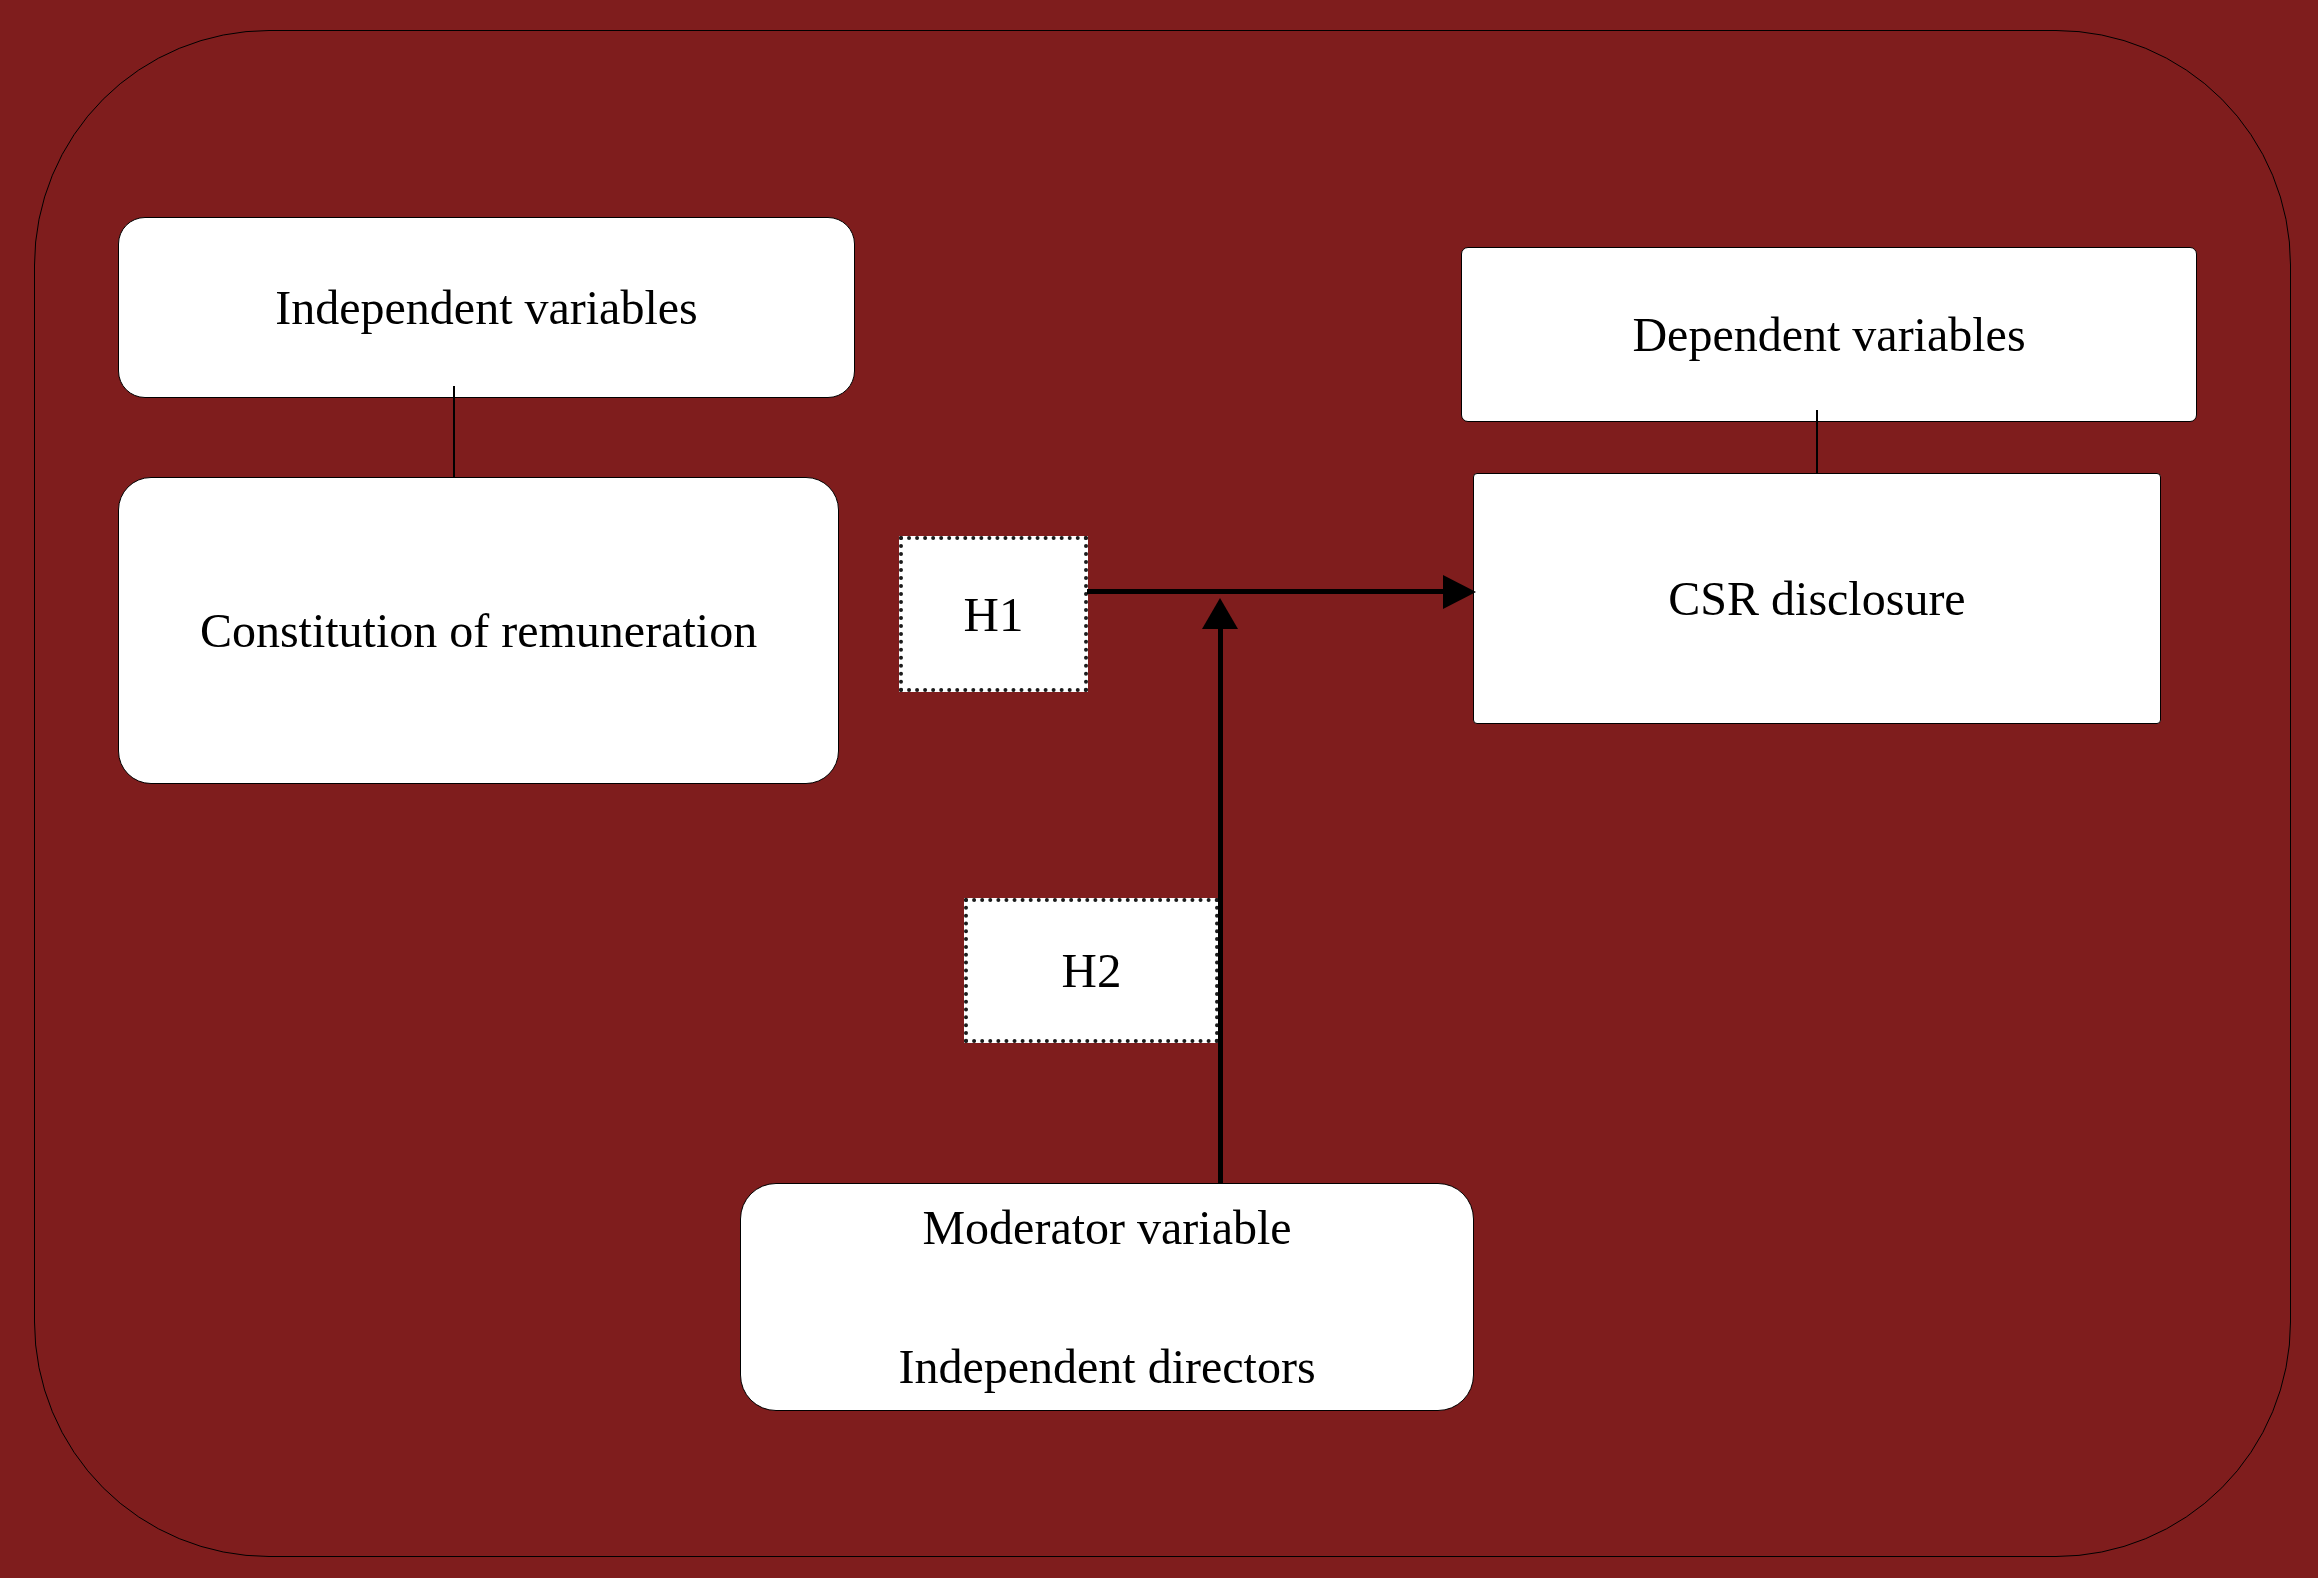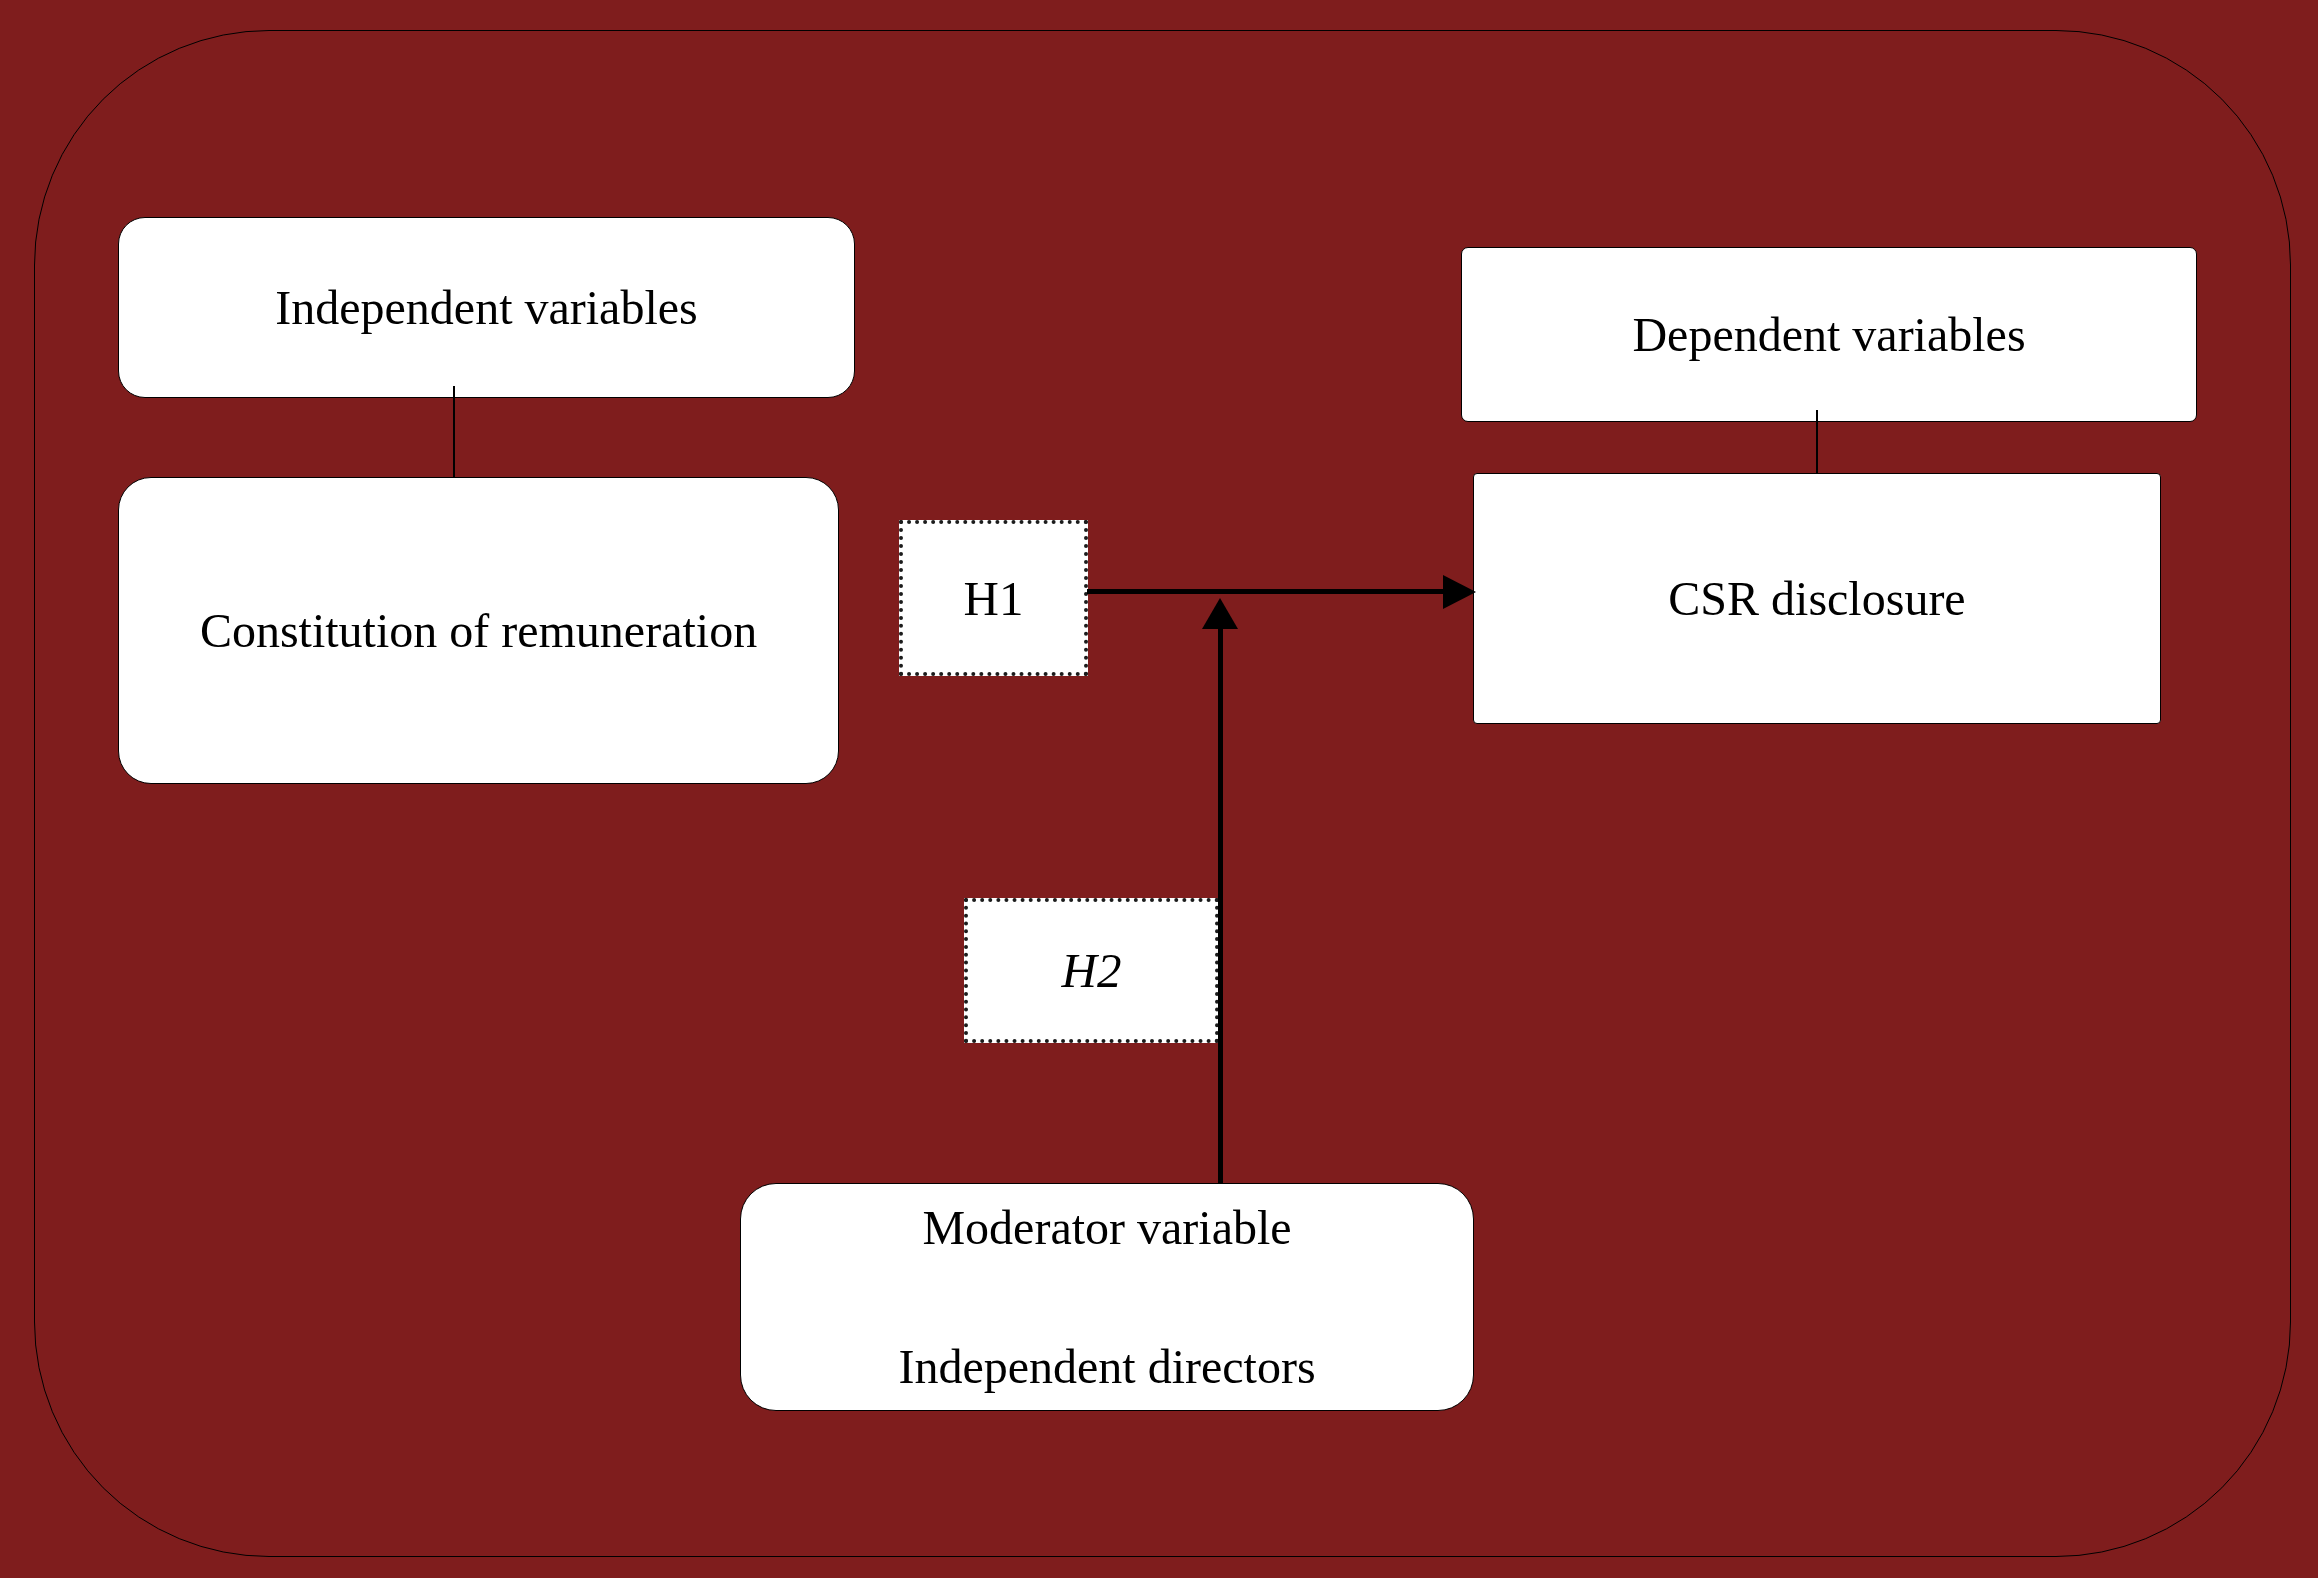--- a/index.html
+++ b/index.html
@@ -54,22 +54,22 @@
     border: 4.8px dotted #1c1c1c;
     box-sizing: border-box;
     background: #ffffff;
     display: flex;
     align-items: center;
     justify-content: center;
     text-align: center;
     font-size: 49px;
     z-index: 2;
   }
-  .box-h1 { left: 899px; top: 520px;  width: 189px; height: 156px; text-align: center; }
-  .box-h2 { left: 964px; top: 898px; width: 255px; height: 145px; font-style: italic; }
+  .box-h1 { left: 899px; top: 536px;  width: 189px; height: 156px; text-align: center; }
+  .box-h2 { left: 964px; top: 898px; width: 255px; height: 145px; }
   
   .conn {
     position: absolute;
     background: #000;
     z-index: 1;
   }
   .conn-left  { left: 453px;  top: 386px; width: 2.4px; height: 103px; }
   .conn-right { left: 1816px; top: 410px; width: 2.4px; height: 103px; }
   
   .arrow-part { position: absolute; z-index: 3; }

